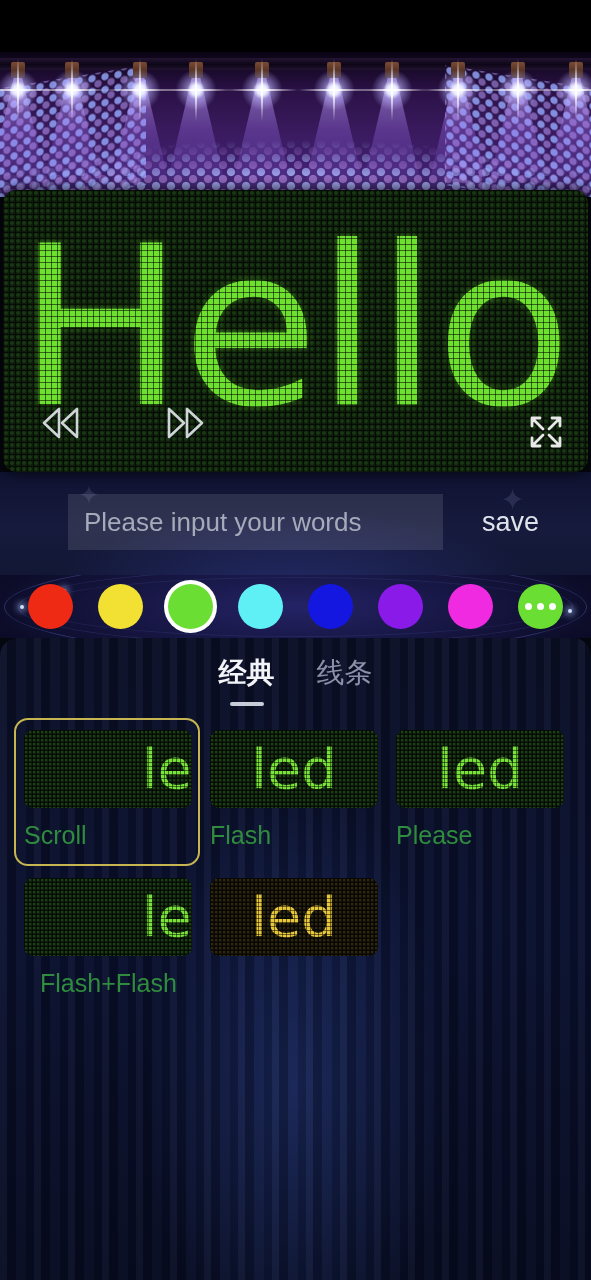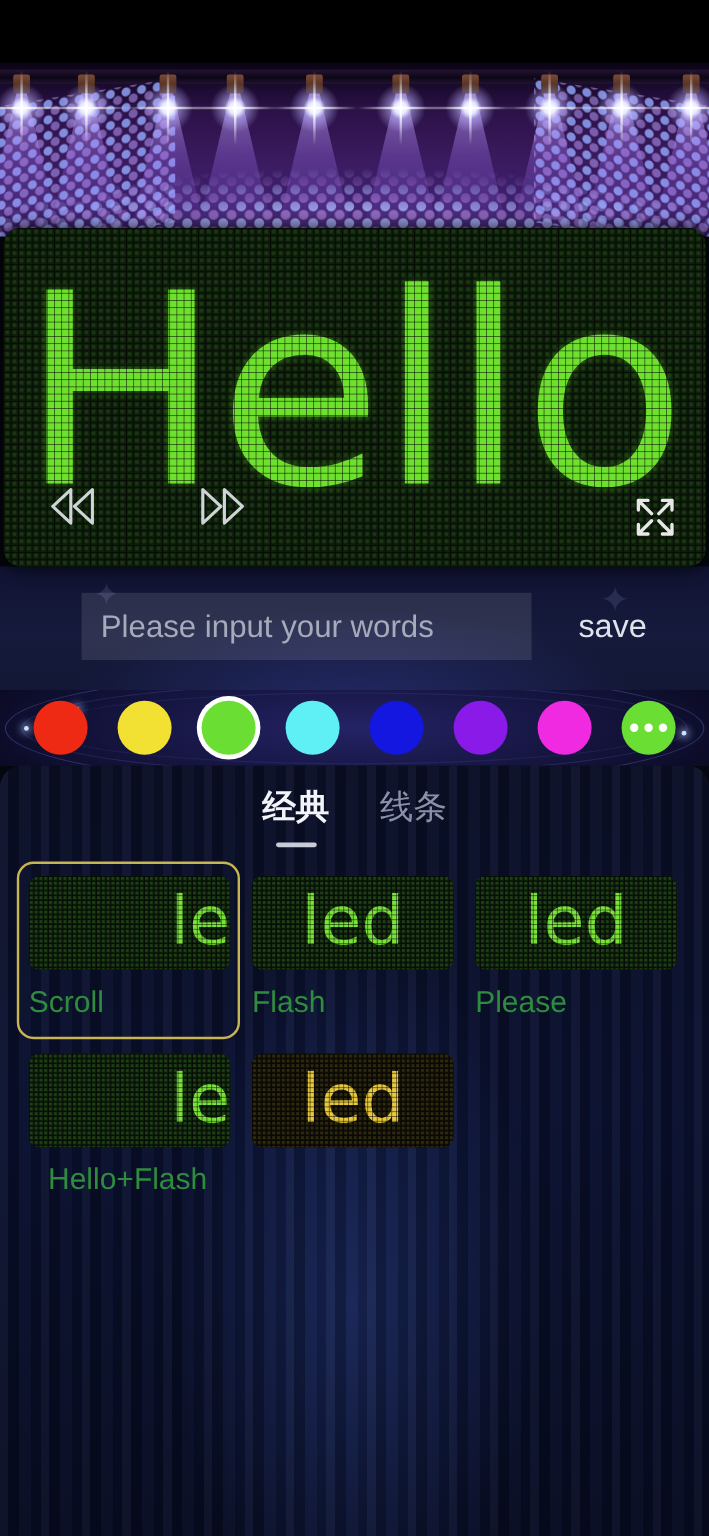--- a/index.html
+++ b/index.html
@@ -462,21 +462,21 @@
             <div class="cgrid"></div>
           </div>
           <div class="card-label">Please</div>
         </div>
         <div class="card row2">
           <div class="card-screen">
             <div class="cdots"></div>
             <div class="card-led offright">led</div>
             <div class="cgrid"></div>
           </div>
-          <div class="card-label">Hello+Flash</div>
+          <div class="card-label">Flash+Flash</div>
         </div>
         <div class="card row2">
           <div class="card-screen dark">
             <div class="cdots"></div>
             <div class="card-led center amber">led</div>
             <div class="cgrid"></div>
           </div>
         </div>
       </div>
   </div>

